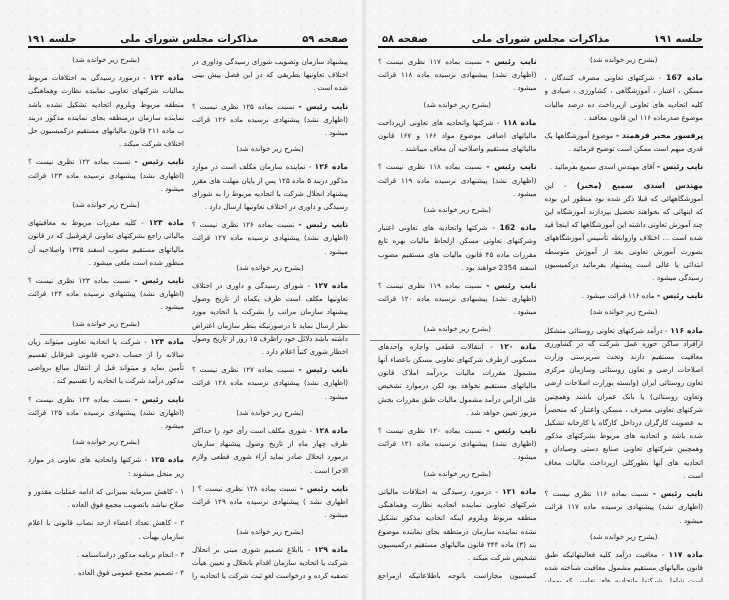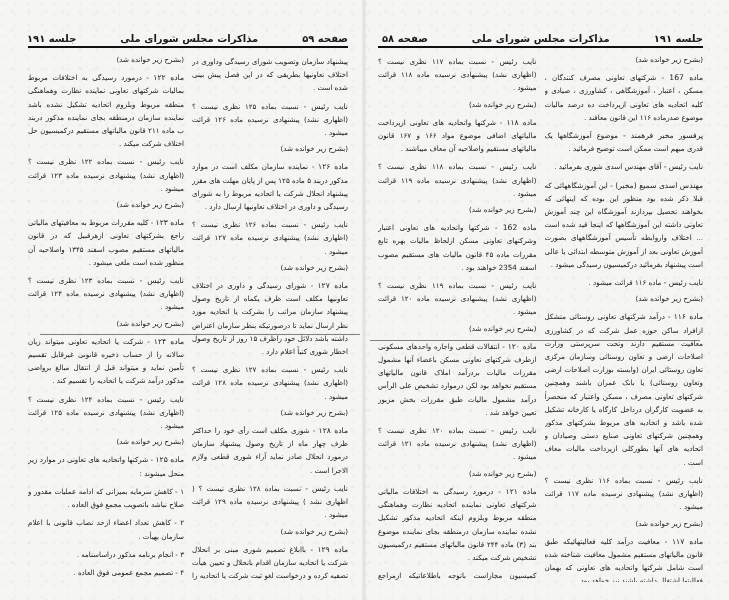--- a/index.html
+++ b/index.html
@@ -25,22 +25,22 @@
   .header { position:absolute; top:30px; left:28px; right:14px; height:14px;
     border-bottom:2px solid #111; direction:rtl; display:flex; justify-content:space-between; align-items:flex-end;
     font-size:10px; font-weight:bold; padding-bottom:2px; }
   .page.right .header { left:12px; right:26px; }
   .header span { white-space:nowrap;margin-left:44px; }
 
   .cols { position:absolute; top:50px; left:28px; right:14px; bottom:18px; display:flex; direction:rtl; gap:8px; }
   .page.right .cols { left:12px; right:26px; }
   .col { flex:1; direction:rtl; text-align:justify; font-size:7.1px; line-height:13.2px; overflow:hidden; }
   .col p { margin:5px 0 1px 0; }
-  .c { text-align:right; display:block; margin:3px 0; }
-  .b { font-weight:normal; font-size:7.6px; }
+  .c { text-align:center; display:block; margin:3px 0; }
+  .b { font-weight:bold; font-size:7.6px; }
 
   .hline { position:absolute; height:1px; background:#333; }
 </style>
 </head>
 <body>
 
 <div class="spread">
 
   <div class="page left">
     <div class="header">
@@ -92,21 +92,21 @@
     <div class="header">
       <span>جلسه ۱۹۱</span>
       <span>مذاکرات مجلس شورای ملی</span>
       <span>صفحه ۵۸</span>
     </div>
     <div class="cols">
       <div class="col">
           <span class="c"><span>(بشرح زیر خوانده شد)</span></span>
           <p class=""><span class="b">ماده 167</span><span> - شرکتهای تعاونی مصرف کنندگان ، مسکن ، اعتبار ، آموزشگاهی ، کشاورزی ، صیادی و کلیه اتحادیه های تعاونی ازپرداخت ده درصد مالیات موضوع صدرماده ۱۱۶ این قانون معافند .</span></p>
           <p class=""><span class="b">پرفسور مخبر فرهمند -</span><span> موضوع آموزشگاهها یک قدری مبهم است ممکن است توضیح فرمائید .</span></p>
-          <p class=""><span class="b">نایب رئیس -</span><span> آقای مهندس اسدی شوری بفرمائید .</span></p>
+          <p class=""><span class="b">نایب رئیس -</span><span> آقای مهندس اسدی سمیع بفرمائید .</span></p>
           <p class=""><span class="b">مهندس اسدی سمیع (مخبر)</span><span> - این آموزشگاههائی که قبلا ذکر شده بود منظور این بوده که اینهائی که بخواهند تحصیل بپردازند آموزشگاه این چند آموزش تعاونی داشته این آموزشگاهها که اینجا قید شده است ... اختلاف واروابطه تأسیس آموزشگاههای بصورت آموزش تعاونی بعد از آموزش متوسطه ابتدائی یا عالی است پیشنهاد بفرمائید درکمیسیون رسیدگی میشود .</span></p>
           <p class=""><span class="b">نایب رئیس -</span><span> ماده ۱۱۶ قرائت میشود .</span></p>
           <span class="c"><span>(بشرح زیر خوانده شد)</span></span>
           <p class=""><span class="b">ماده ۱۱۶</span><span> - درآمد شرکتهای تعاونی روستائی متشکل ازافراد ساکن حوزه عمل شرکت که در کشاورزی معافیت مستقیم دارند وتحت سرپرستی وزارت اصلاحات ارضی و تعاون روستائی وسازمان مرکزی تعاون روستائی ایران (وابسته بوزارت اصلاحات ارضی وتعاون روستائی) یا بانک عمران باشند وهمچنین شرکتهای تعاونی مصرف ، مسکن واعتبار که منحصراً به عضویت کارگران درداخل کارگاه یا کارخانه تشکیل شده باشد و اتحادیه های مربوط بشرکتهای مذکور وهمچنین شرکتهای تعاونی صنایع دستی وصیادان و اتحادیه های آنها بطورکلی ازپرداخت مالیات معاف است .</span></p>
           <p class=""><span class="b">نایب رئیس -</span><span> نسبت بماده ۱۱۶ نظری نیست ؟ (اظهاری نشد) پیشنهادی نرسیده ماده ۱۱۷ قرائت میشود .</span></p>
           <span class="c"><span>(بشرح زیر خوانده شد)</span></span>
           <p class=""><span class="b">ماده ۱۱۷</span><span> - معافیت درآمد کلیه فعالیتهائیکه طبق قانون مالیاتهای مستقیم مشمول معافیت شناخته شده است شامل شرکتها واتحادیه های تعاونی که بهمان فعالیتها اشتغال داشته باشند نیز خواهد بود .</span></p>
         </div>
       <div class="col">
           <p class=""><span class="b">نایب رئیس -</span><span> نسبت بماده ۱۱۷ نظری نیست ؟ (اظهاری نشد) پیشنهادی نرسیده ماده ۱۱۸ قرائت میشود .</span></p>

